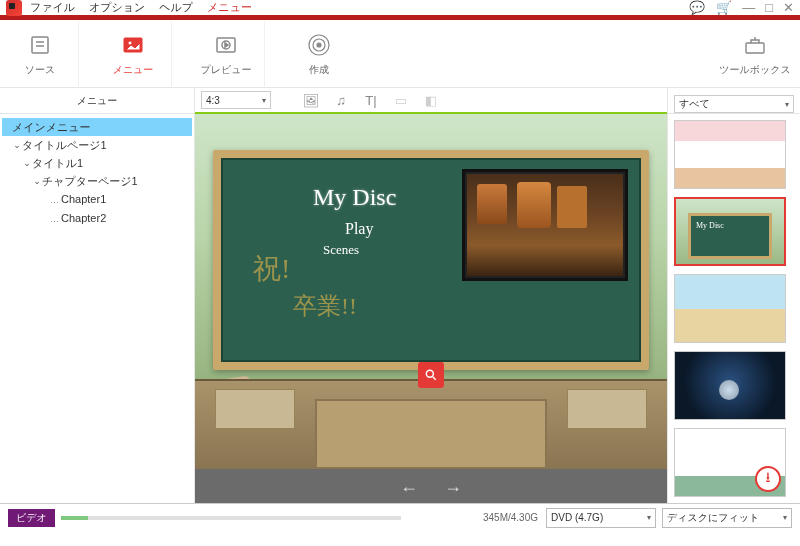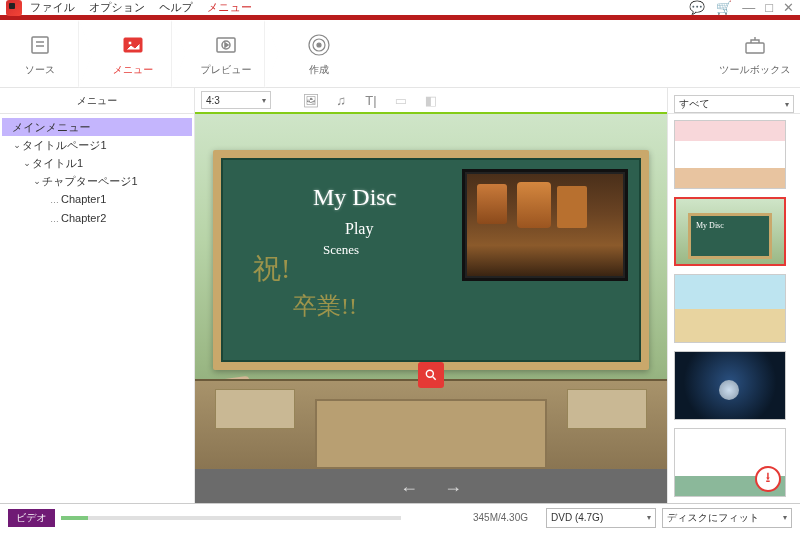--- a/index.html
+++ b/index.html
@@ -25,21 +25,21 @@
 .spacer { flex: 1; }
 .toolbox { width: 90px; height: 68px; display: flex; flex-direction: column; align-items: center; justify-content: center; gap: 4px; cursor: pointer; }
 .toolbox-label { font-size: 10px; color: #666; }
 
 .workarea { display: flex; height: 415px; }
 
 .leftpanel { width: 195px; border-right: 1px solid #e5e5e5; display: flex; flex-direction: column; }
 .leftpanel-header { height: 26px; display: flex; align-items: center; justify-content: center; font-size: 10px; border-bottom: 1px solid #e5e5e5; }
 .tree { padding: 4px 2px; font-size: 11px; line-height: 16px; }
 .tree-row { display: flex; align-items: center; padding: 1px 2px; cursor: pointer; }
-.tree-row.selected { background: #c4b5fd; }
+.tree-row.selected { background: #7dd3fc; }
 .tree-toggle { width: 10px; text-align: center; font-size: 9px; color: #555; }
 .tree-ind0 { padding-left: 0px; }
 .tree-ind1 { padding-left: 10px; }
 .tree-ind2 { padding-left: 20px; }
 .tree-ind3 { padding-left: 30px; }
 .tree-ind4 { padding-left: 48px; }
 .tree-leaf::before { content: '…'; color: #888; margin-right: 2px; font-size: 9px; }
 
 .centerpanel { flex: 1; display: flex; flex-direction: column; border-right: 1px solid #e5e5e5; }
 .center-toolbar { height: 26px; display: flex; align-items: center; padding: 0 6px; gap: 12px; border-bottom: 2px solid #84cc16; }
@@ -82,21 +82,21 @@
 .tpl3 { background: linear-gradient(#bde4f0 50%, #e8d4a0 50%); }
 .tpl4 { background: radial-gradient(circle at 50% 45%, #2a5080 0%, #0a1828 70%); }
 .tpl4::after { content: ''; position: absolute; top: 28px; left: 44px; width: 20px; height: 20px; background: radial-gradient(#cde, #89a); border-radius: 50%; }
 .tpl5 { background: linear-gradient(#fff 70%, #8bb89a 70%); }
 .download-btn { position: absolute; bottom: 4px; right: 4px; width: 26px; height: 26px; background: #fff; border: 2px solid #e53935; border-radius: 50%; display: flex; align-items: center; justify-content: center; color: #e53935; font-size: 14px; }
 
 .statusbar { height: 28px; border-top: 1px solid #ccc; display: flex; align-items: center; padding: 0 8px; gap: 6px; font-size: 10px; }
 .video-label { background: #701a75; padding: 2px 8px; color: #fff; font-size: 10px; }
 .progress-bar { flex: 1; height: 4px; background: #e0e0e0; position: relative; max-width: 340px; }
 .progress-fill { position: absolute; left: 0; top: 0; bottom: 0; width: 8%; background: #7fc97f; }
-.size-text { margin-left: auto; margin-right: 12px; color: #666; }
+.size-text { margin-left: auto; margin-right: 2px; color: #666; }
 .status-select { height: 20px; border: 1px solid #bbb; font-size: 10px; padding: 0 4px; display: flex; align-items: center; justify-content: space-between; background: #fff; cursor: pointer; gap: 6px; }
 .caret { font-size: 8px; color: #666; }
 </style>
 </head>
 <body>
 
 <div class="titlebar">
   <div class="app-icon"></div>
   <div class="menubar">
     <span>ファイル</span>

